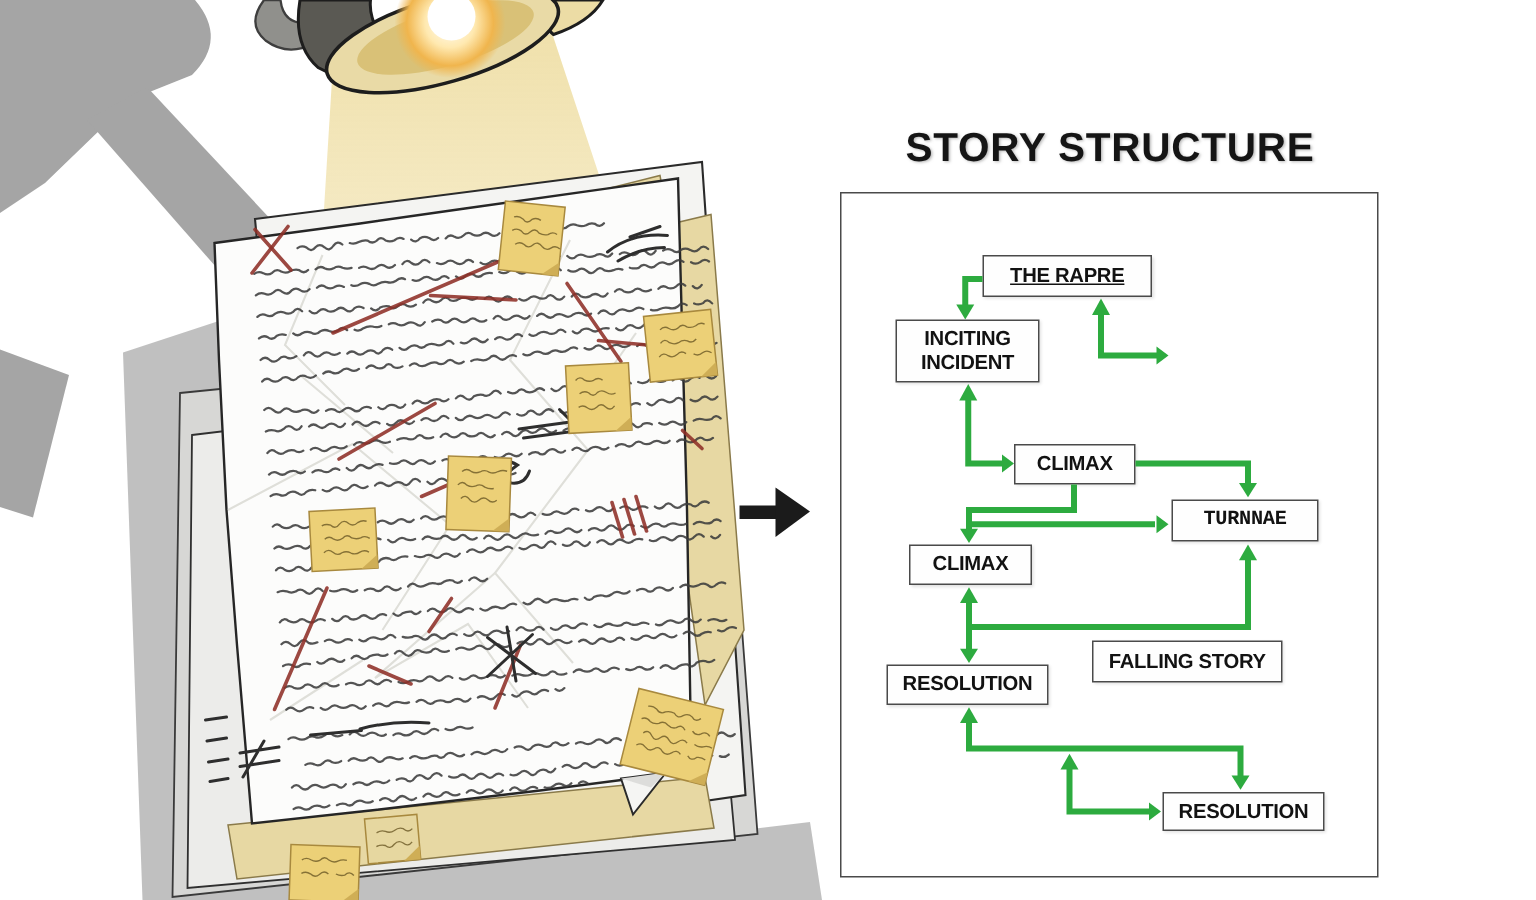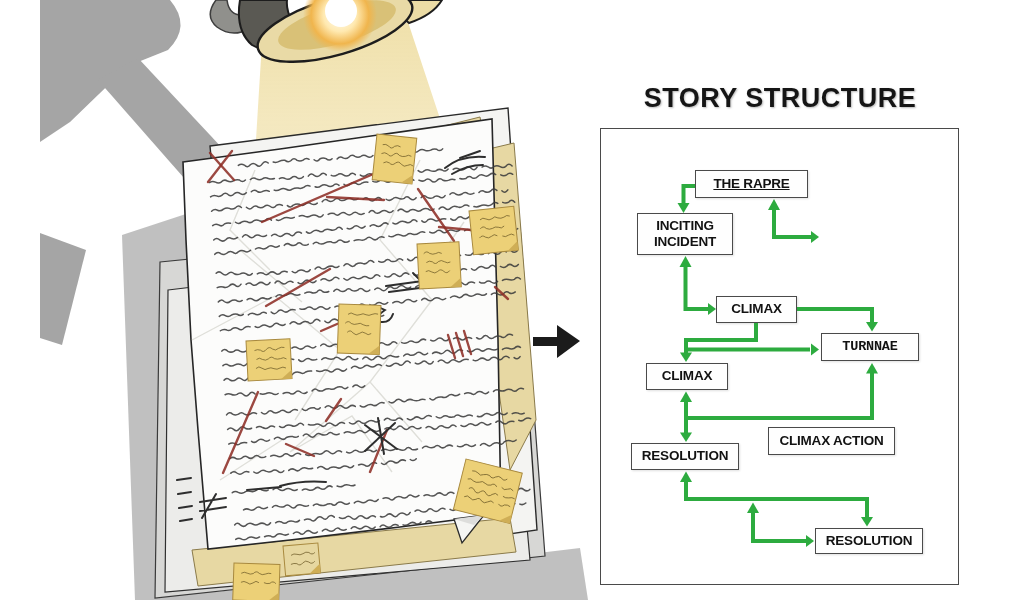--- a/index.html
+++ b/index.html
@@ -2,21 +2,21 @@
 <html style="--green: #2dab3f; --boxborder: #4a4a4a; --ink: #3c3c3c; --red: #8f3028; --sticky: #ecd077; --title: #151515;"><head>
 <meta charset="utf-8">
 <style>
   :root{
     --green:#2dab3f; --boxborder:#4a4a4a; --ink:#3c3c3c; --red:#8f3028;
     --sticky:#ecd077; --paper:#fcfcfb; --title:#151515;
   }
   html,body{margin:0;padding:0;}
   body{width:1024px;height:600px;overflow:hidden;background:#ffffff;
        font-family:"Liberation Sans","DejaVu Sans",sans-serif;position:relative;}
-  .stage{position:absolute;inset:0;width:864px;height:600px;margin-left:40px;}
+  .stage{position:absolute;inset:0;width:864px;height:600px;}
   .art{position:absolute;left:0;top:0;width:560px;height:600px;}
   .panel{position:absolute;left:560px;top:0;width:464px;height:600px;}
   .fc-title{position:absolute;left:0;top:83px;width:360px;text-align:center;
     font-size:27px;font-weight:bold;letter-spacing:.5px;color:var(--title);
     text-shadow:1px 1px 2px rgba(130,130,130,.55);}
   .fc-border{position:absolute;left:0;top:128px;width:359px;height:457px;
     border:1.5px solid var(--boxborder);background:transparent;box-sizing:border-box;}
   .node{position:absolute;display:flex;align-items:center;justify-content:center;
     background:#fefefe;border:1.5px solid var(--boxborder);box-sizing:border-box;
     font-weight:bold;font-size:13.5px;color:#121212;text-align:center;
@@ -235,21 +235,21 @@
     <div class="node" style="left:116px;top:296px;width:81px;height:27px;">
       <span>CLIMAX</span>
     </div>
     <div class="node" style="left:221px;top:333px;width:98px;height:28px;font-family:Liberation Mono, monospace;">
       <span>TURNNAE</span>
     </div>
     <div class="node" style="left:46px;top:363px;width:82px;height:27px;">
       <span>CLIMAX</span>
     </div>
     <div class="node" style="left:168px;top:427px;width:127px;height:28px;">
-      <span>CLIMAX ACTION</span>
+      <span>FALLING STORY</span>
     </div>
     <div class="node" style="left:31px;top:443px;width:108px;height:27px;">
       <span>RESOLUTION</span>
     </div>
     <div class="node" style="left:215px;top:528px;width:108px;height:26px;">
       <span>RESOLUTION</span>
     </div>
 
     <svg class="arrows" viewBox="0 0 464 600" xmlns="http://www.w3.org/2000/svg">
 

